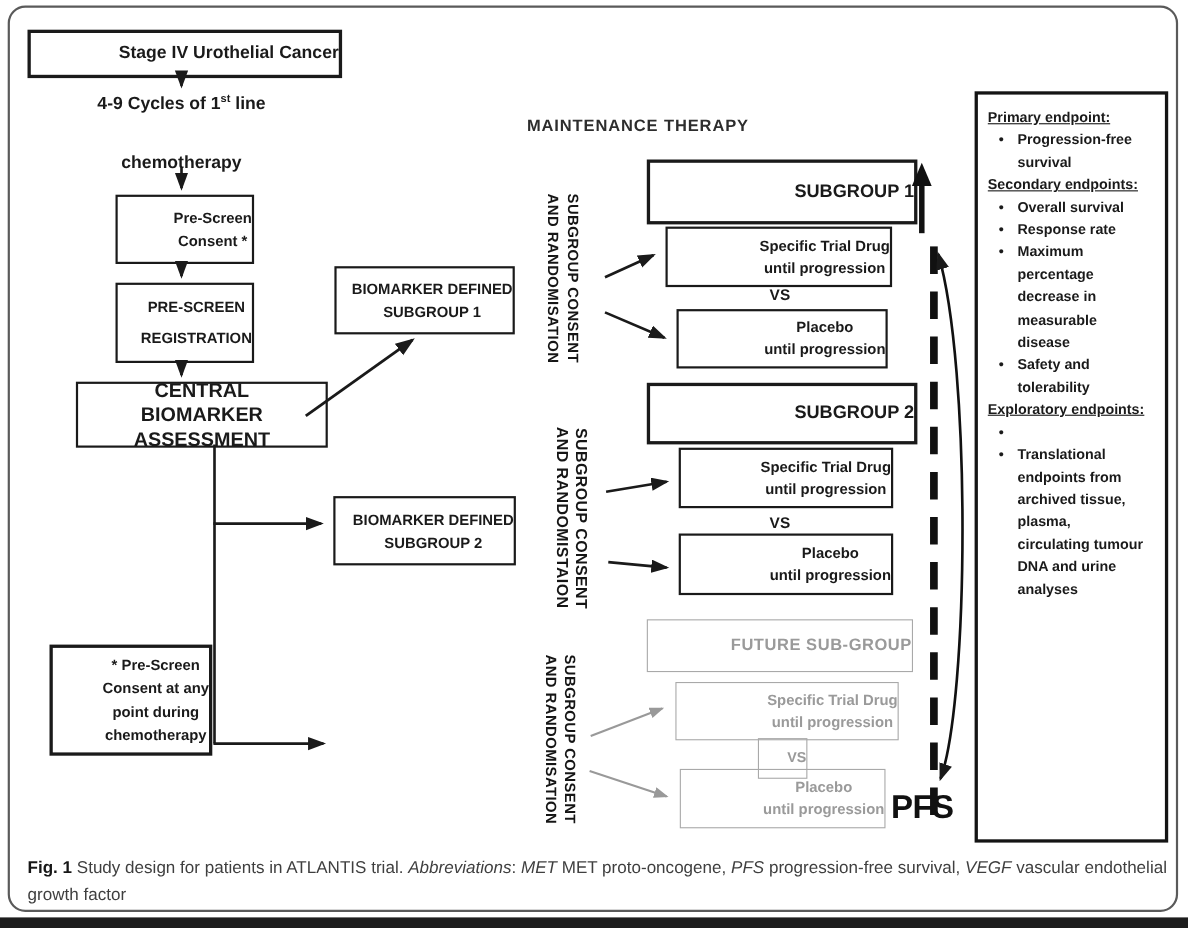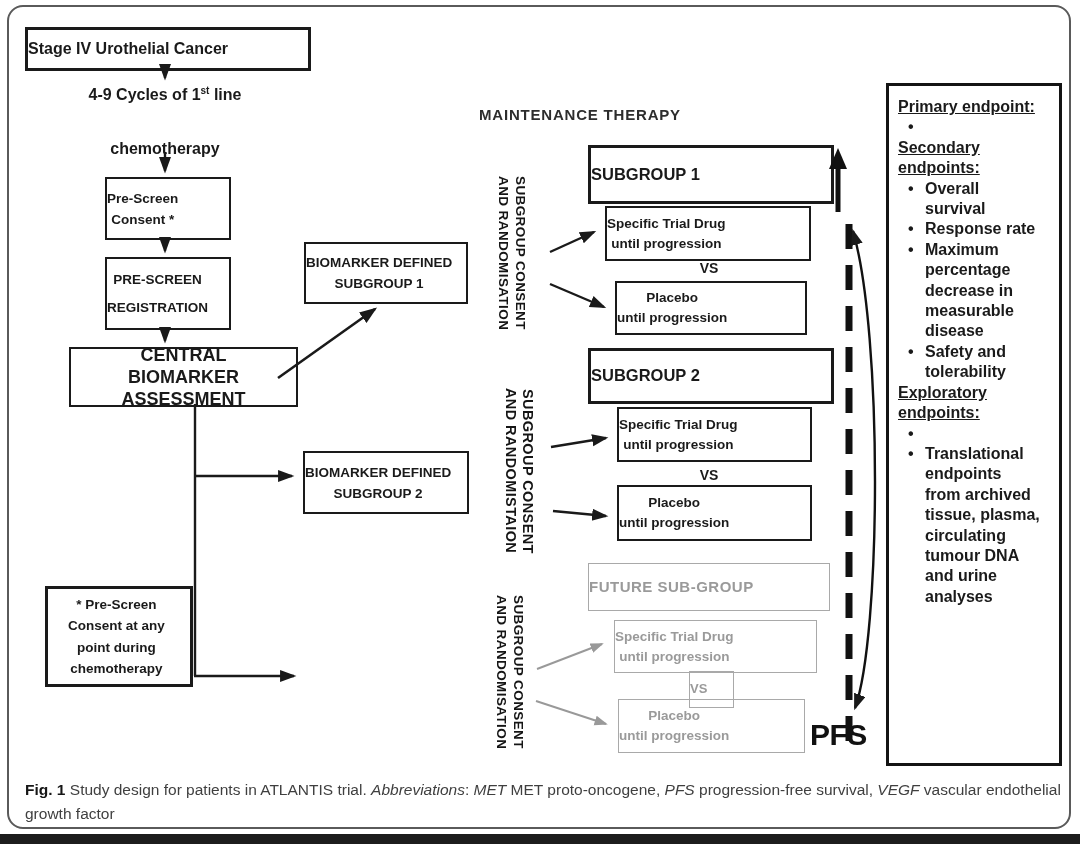--- a/index.html
+++ b/index.html
@@ -2,36 +2,36 @@
 <html><head>
 <meta charset="utf-8">
 <style>
   html,body{margin:0;padding:0;background:#fff;}
   #canvas{position:relative;width:1080px;height:844px;background:#ffffff;overflow:hidden;
           font-family:"Liberation Sans", sans-serif;color:#1a1a1a;}
   .frame{position:absolute;left:7px;top:5px;width:1060px;height:820px;
          border:2.5px solid #5a5a5a;border-radius:16px;}
   .bottombar{position:absolute;left:0;top:834px;width:1080px;height:10px;background:#1d1d1d;}
   .box{position:absolute;background:#fff;border:2.3px solid #1a1a1a;
-       display:flex;align-items:center;justify-content:flex-start;
+       display:flex;align-items:center;justify-content:flex-end;
        text-align:center;font-weight:bold;white-space:pre-line;line-height:1.45;}
   .thick{border-width:3.5px;}
   .grayed{border:1.6px solid #a9a9a9;color:#9a9a9a;}
   .plain{position:absolute;border:none;background:transparent;display:flex;
          align-items:center;justify-content:center;text-align:center;
          font-weight:bold;white-space:pre-line;}
   .vtext{position:absolute;writing-mode:vertical-rl;text-align:center;
          font-weight:bold;font-size:13.5px;line-height:17.5px;letter-spacing:.4px;
          white-space:pre-line;color:#151515;}
   .maint{position:absolute;font-weight:600;font-size:15px;letter-spacing:.8px;color:#2d2d2d;}
   .pfs{position:absolute;font-weight:bold;font-size:30px;letter-spacing:-.5px;color:#111;}
   
   .panel{position:absolute;left:886px;top:83px;width:176px;height:683px;
          border:3.6px solid #141414;background:#fff;box-sizing:border-box;
-         padding:11px 6px 0 9px;font-size:16px;font-weight:bold;line-height:20.4px;}
+         padding:11px 6px 0 9px;font-size:13px;font-weight:bold;line-height:20.4px;}
   .phead{text-decoration:underline;}
   .pitem{display:flex;}
   .pitem .bullet{width:27px;padding-left:10px;box-sizing:border-box;flex:none;}
   .pitem .ptxt{width:116px;}
   
   .caption{position:absolute;left:25px;top:778px;width:1040px;font-size:15.5px;
            line-height:1.55;color:#3f3f3f;}
   .caption b{color:#161616;text-align:right;}
   .caption i{font-style:italic;}
   svg.arrows{position:absolute;left:0;top:0;pointer-events:none;}
@@ -135,20 +135,21 @@
     <span>Placebo
 until progression</span>
   </div>
 
   <div class="pfs" style="left:810px;top:718px;">PFS</div>
 
   <div class="panel">
     <div class="phead">Primary endpoint:</div>
     <div class="pitem">
       <span class="bullet">•</span>
+      <span class="ptxt">Progression-free survival</span>
     </div>
     <div class="phead">Secondary endpoints:</div>
     <div class="pitem">
       <span class="bullet">•</span>
       <span class="ptxt">Overall survival</span>
     </div>
     <div class="pitem">
       <span class="bullet">•</span>
       <span class="ptxt">Response rate</span>
     </div>

